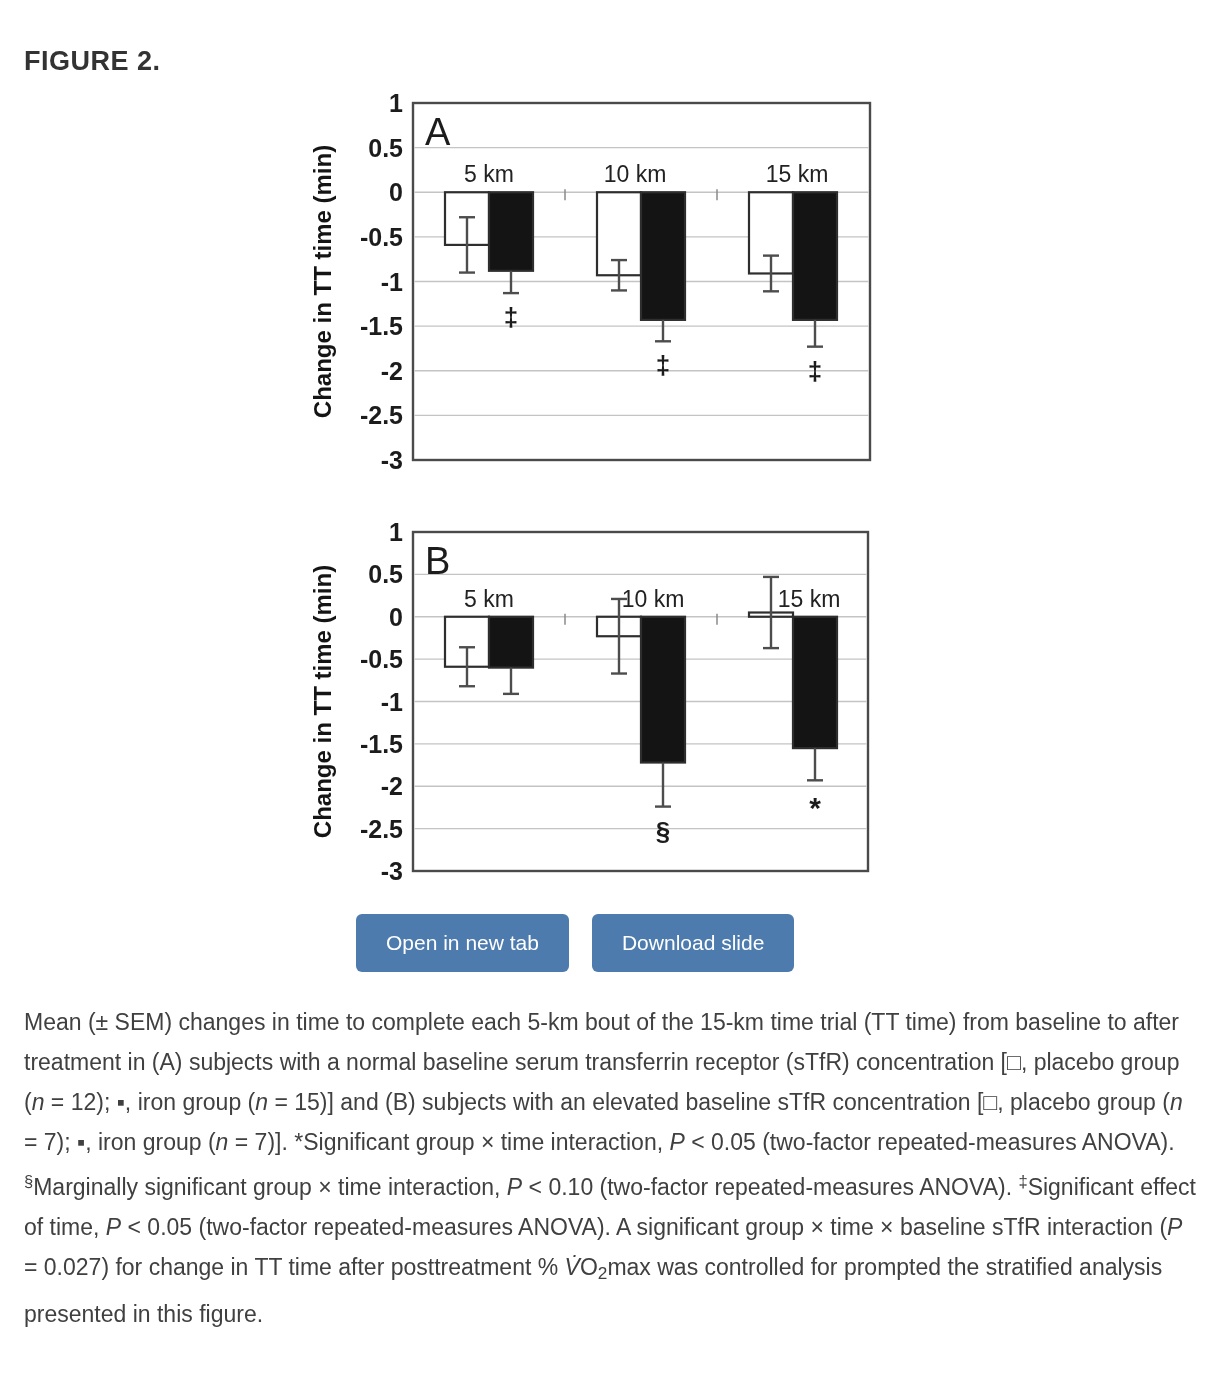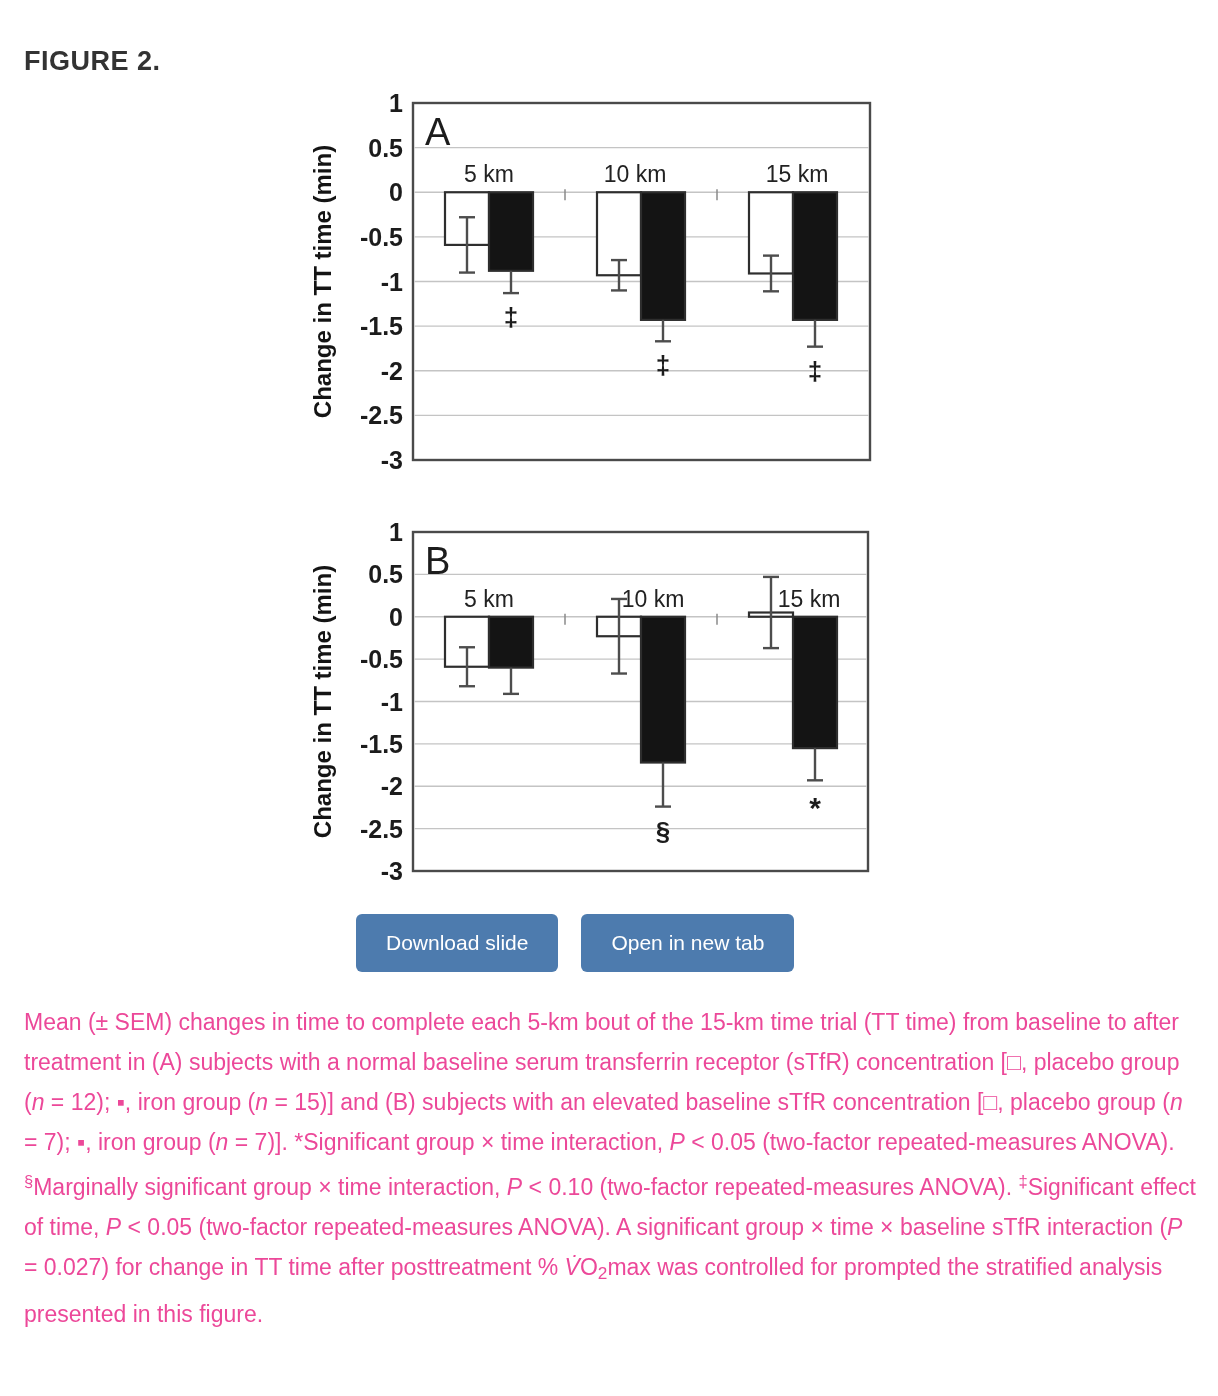--- a/index.html
+++ b/index.html
@@ -17,21 +17,21 @@
   .panel-label{font-family:"Liberation Sans",sans-serif;font-size:38px;fill:#1c1c1c;}
   .marker-sym{font-family:"Liberation Sans",sans-serif;font-size:26px;font-weight:bold;fill:#1c1c1c;}
   .marker-star{font-family:"Liberation Sans",sans-serif;font-size:30px;font-weight:bold;fill:#1c1c1c;}
   
   .actions{position:absolute;left:356px;top:914px;display:flex;gap:23px;}
   .btn{height:58px;padding:0 30px;border:none;border-radius:6px;
        background:#4d7bae;color:#ffffff;font-size:21px;
        font-family:"Liberation Sans",sans-serif;display:flex;align-items:center;cursor:pointer;}
   
   .caption{position:absolute;left:24px;top:1002px;width:1172px;margin:0;
-           font-size:23px;line-height:40px;color:#ec4899;}
+           font-size:23px;line-height:40px;color:#404040;}
   .cap-i{font-style:italic;}
   .cap-sup{font-size:0.72em;vertical-align:0.5em;}
   .cap-sub{font-size:0.75em;vertical-align:-0.25em;}
 </style>
 </head>
 <body>
 
 <div class="page">
 
   <h1 class="figure-title">FIGURE 2.</h1>
@@ -131,19 +131,19 @@
       <line x1="463" x2="479" y1="133.10750000000002" y2="133.10750000000002" stroke="#4d4d4d" stroke-width="2.4"></line>
       <line x1="463" x2="479" y1="61.917500000000004" y2="61.917500000000004" stroke="#4d4d4d" stroke-width="2.4"></line>
       <line x1="515" x2="515" y1="233.11249999999998" y2="265.3175" stroke="#4d4d4d" stroke-width="2.4"></line>
       <line x1="507" x2="523" y1="265.3175" y2="265.3175" stroke="#4d4d4d" stroke-width="2.4"></line>
       <text x="509" y="91.75" text-anchor="middle" class="group-label">15 km</text>
       <text x="363" y="324.59000000000003" text-anchor="middle" class="marker-sym">§</text>
       <text x="515" y="303.3175" text-anchor="middle" class="marker-star">*</text>
     </svg>
 
   <div class="actions">
+    <button class="btn">Open in new tab</button>
     <button class="btn">Download slide</button>
-    <button class="btn">Open in new tab</button>
   </div>
 
   <p class="caption"><span>Mean (± SEM) changes in time to complete each 5-km bout of the 15-km time trial (TT time) from baseline to after treatment in (A) subjects with a normal baseline serum transferrin receptor (sTfR) concentration [□, placebo group (</span><span class="cap-i">n</span><span> = 12); ▪, iron group (</span><span class="cap-i">n</span><span> = 15)] and (B) subjects with an elevated baseline sTfR concentration [□, placebo group (</span><span class="cap-i">n</span><span> = 7); ▪, iron group (</span><span class="cap-i">n</span><span> = 7)]. *Significant group × time interaction, </span><span class="cap-i">P</span><span> &lt; 0.05 (two-factor repeated-measures ANOVA). </span><span class="cap-sup">§</span><span>Marginally significant group × time interaction, </span><span class="cap-i">P</span><span> &lt; 0.10 (two-factor repeated-measures ANOVA). </span><span class="cap-sup">‡</span><span>Significant effect of time, </span><span class="cap-i">P</span><span> &lt; 0.05 (two-factor repeated-measures ANOVA). A significant group × time × baseline sTfR interaction (</span><span class="cap-i">P</span><span> = 0.027) for change in TT time after posttreatment % </span><span class="cap-i">V̇</span><span>O</span><span class="cap-sub">2</span><span>max was controlled for prompted the stratified analysis presented in this figure.</span></p>
 
 </div>
 
 </body></html>

